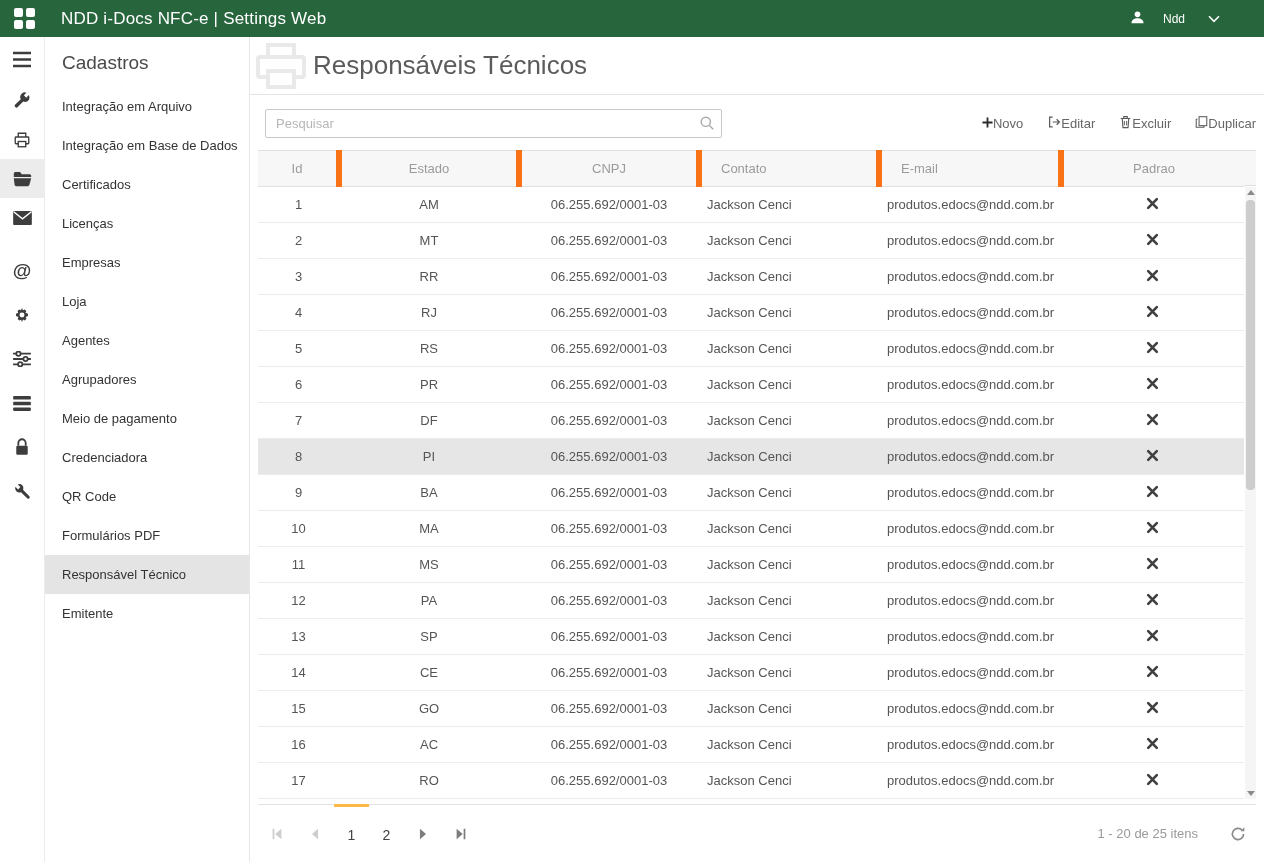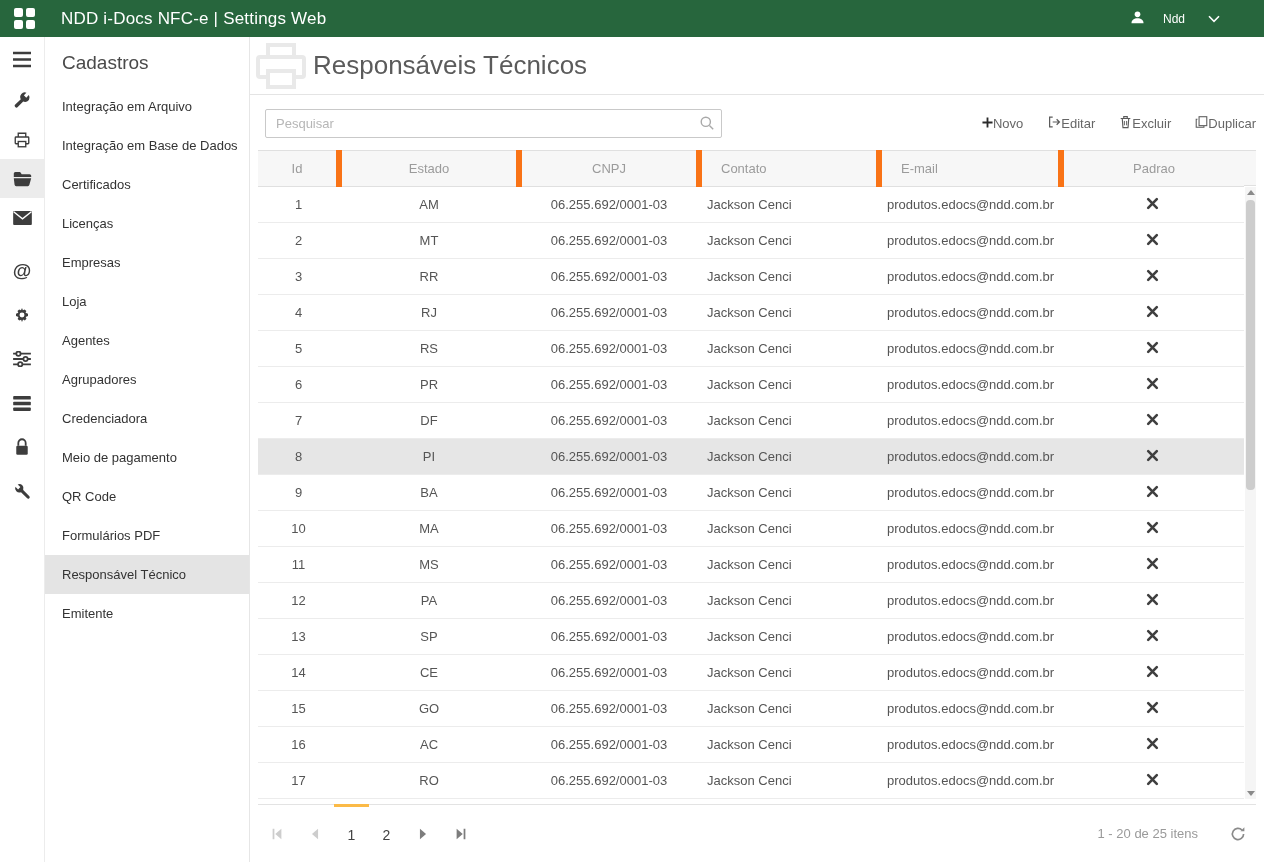--- a/index.html
+++ b/index.html
@@ -191,22 +191,22 @@
   <h2>Cadastros</h2>
   <div>
       <div class="side-item">Integração em Arquivo</div>
       <div class="side-item">Integração em Base de Dados</div>
       <div class="side-item">Certificados</div>
       <div class="side-item">Licenças</div>
       <div class="side-item">Empresas</div>
       <div class="side-item">Loja</div>
       <div class="side-item">Agentes</div>
       <div class="side-item">Agrupadores</div>
+      <div class="side-item">Meio de pagamento</div>
       <div class="side-item">Credenciadora</div>
-      <div class="side-item">Meio de pagamento</div>
       <div class="side-item">QR Code</div>
       <div class="side-item">Formulários PDF</div>
       <div class="side-item selected">Responsável Técnico</div>
       <div class="side-item">Emitente</div>
     </div>
 </div>
 
 <div class="main">
 
   <div class="page-header">

